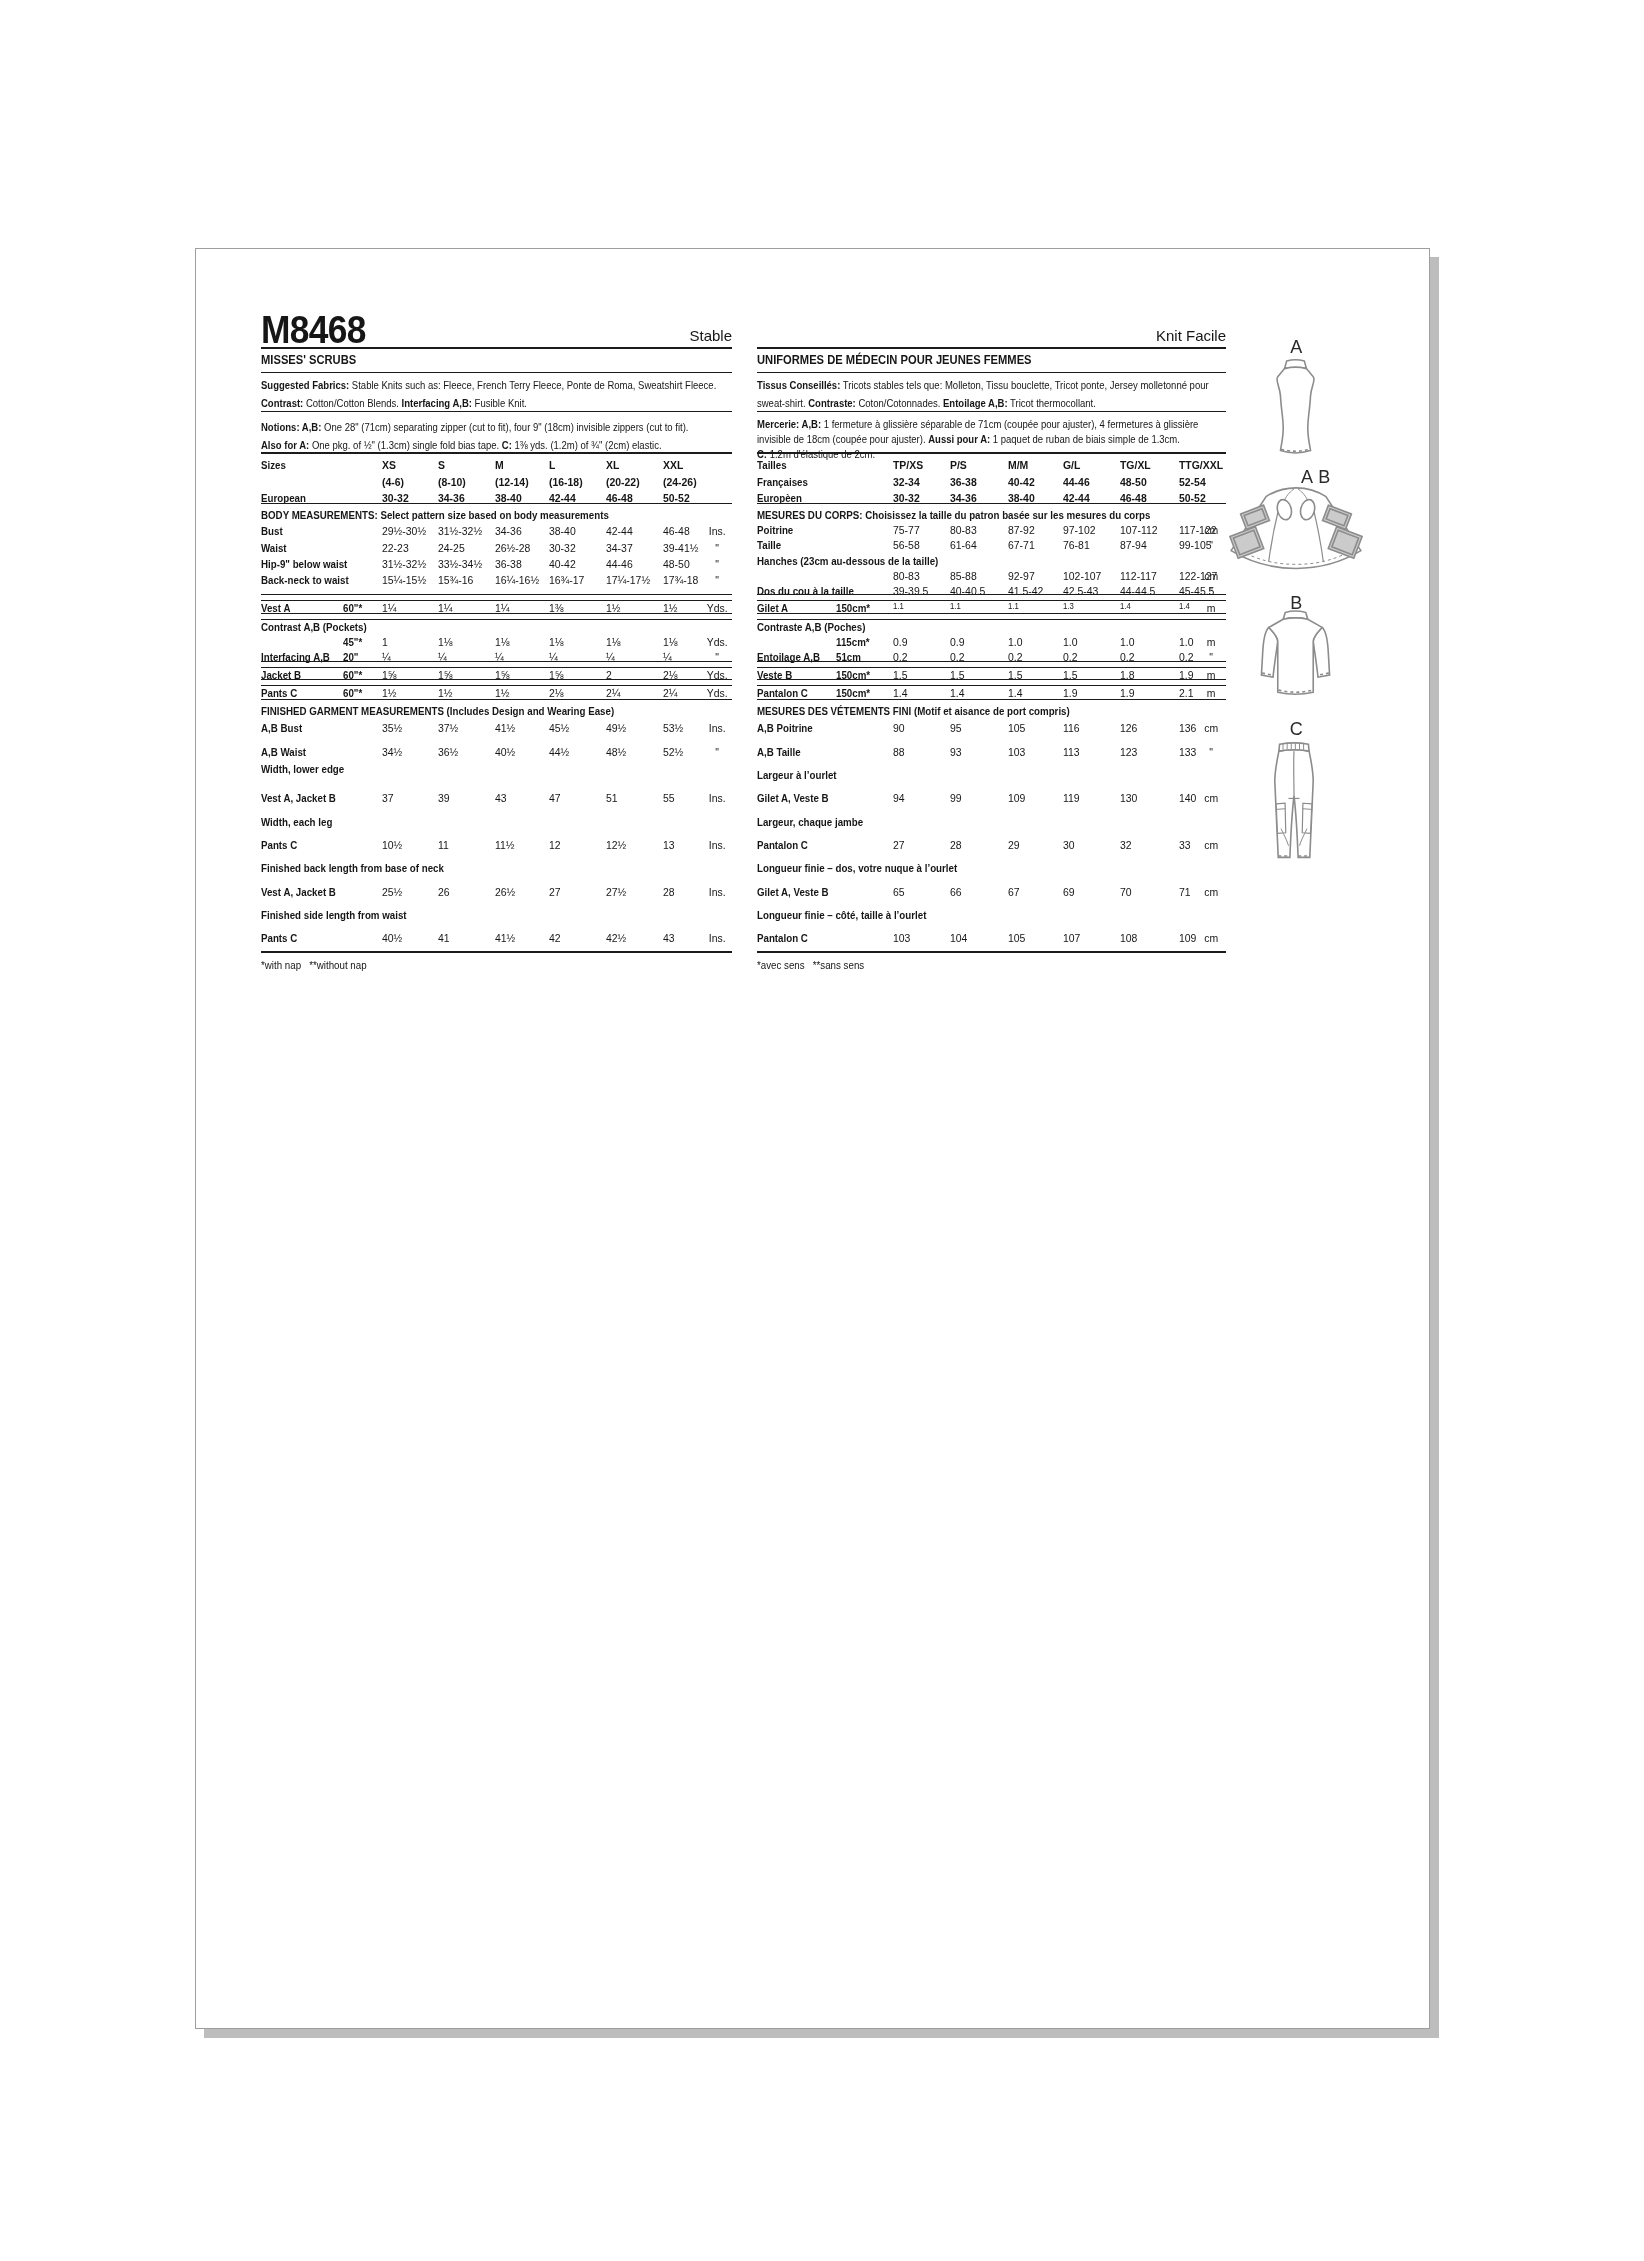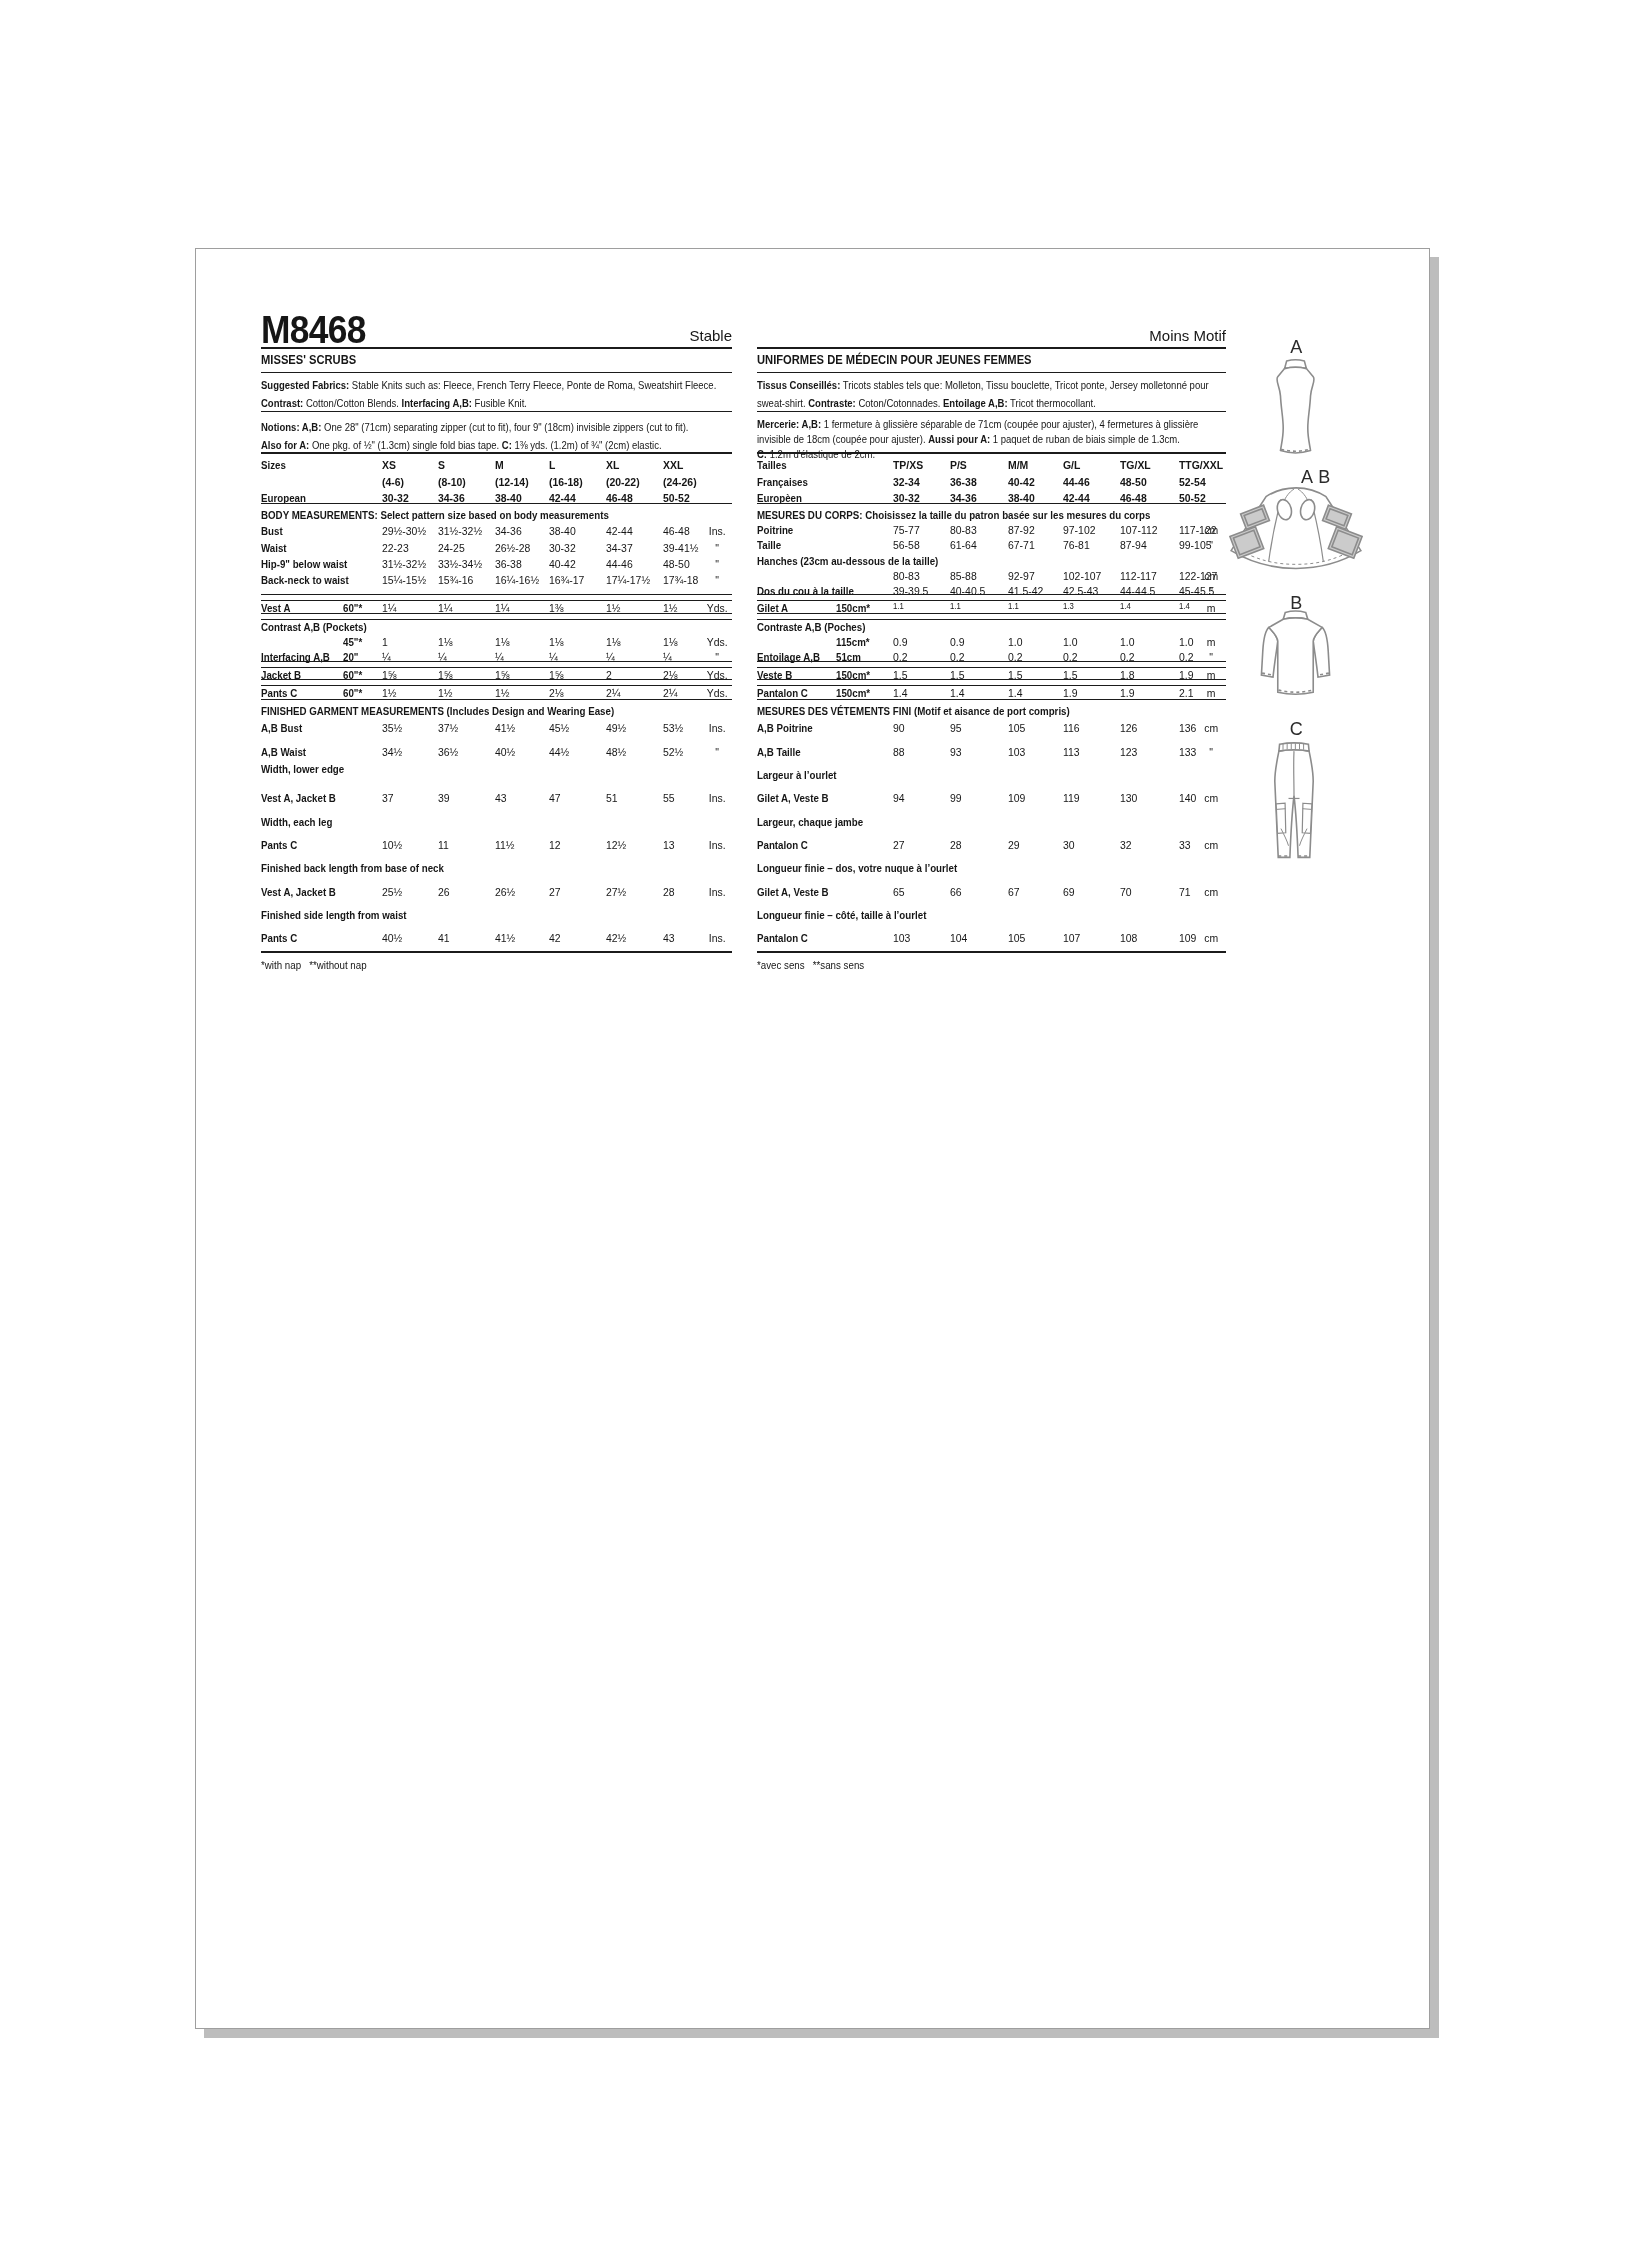--- a/index.html
+++ b/index.html
@@ -68,21 +68,21 @@
   #fg-c{left:1074px;top:489px;}
   .fig path,.fig ellipse,.fig rect{vector-effect:non-scaling-stroke;}
 </style>
 </head>
 <body>
 
 <div class="sheet">
 
   <div class="sku">M8468</div>
   <div class="diff diff-en">Stable</div>
-  <div class="diff diff-fr">Moins Motif</div>
+  <div class="diff diff-fr">Knit Facile</div>
 
   <div class="hr hr-a en-w"></div>
   <div class="hr hr-a fr-w"></div>
 
   <div class="coltitle ct-en">MISSES' SCRUBS</div>
   <div class="coltitle ct-fr">UNIFORMES DE MÉDECIN POUR JEUNES FEMMES</div>
 
   <div class="hr hr-b en-w"></div>
   <div class="hr hr-b fr-w"></div>
 

